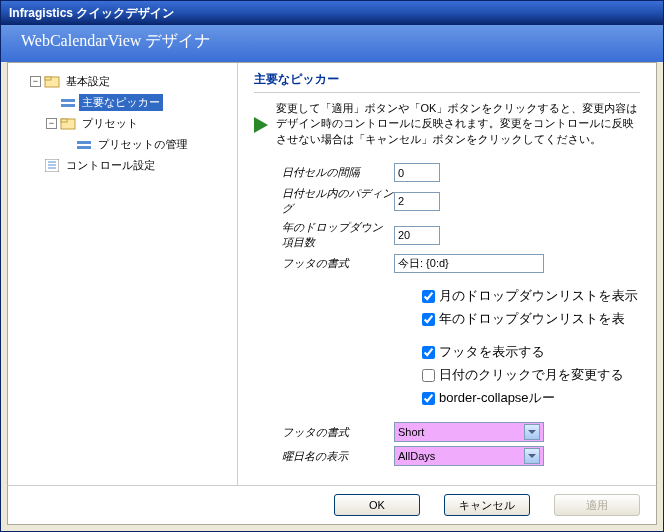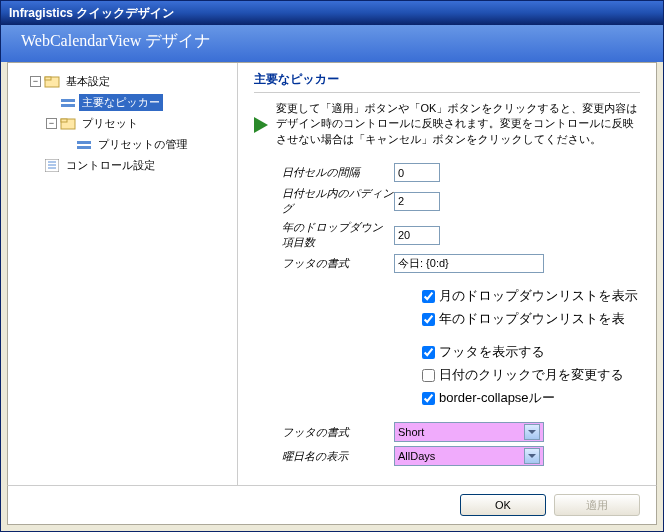--- a/index.html
+++ b/index.html
@@ -26,21 +26,21 @@
 .form-row { display: flex; align-items: center; margin-bottom: 4px; }
 .form-label { width: 140px; padding-left: 28px; font-size: 11px; font-style: italic; }
 .form-input { width: 150px; height: 19px; border: 1px solid #7f9db9; font-size: 11px; padding: 1px 3px; }
 .form-input.narrow { width: 46px; }
 .check-row { display: flex; align-items: center; margin-bottom: 5px; padding-left: 168px; gap: 4px; }
 .check-label { font-size: 13px; }
 input[type=checkbox] { width: 13px; height: 13px; }
 .select { width: 150px; height: 20px; border: 1px solid #7f9db9; font-size: 11px; background: #f0abfc; padding: 1px 3px; display: flex; align-items: center; justify-content: space-between; cursor: pointer; }
 .select-chev { width: 16px; height: 16px; background: linear-gradient(to bottom, #dbeaff, #a6c7f2); border: 1px solid #7f9db9; display: flex; align-items: center; justify-content: center; }
 .select-chev::after { content: ""; width: 0; height: 0; border-left: 4px solid transparent; border-right: 4px solid transparent; border-top: 4px solid #4d6185; }
-.footer { height: 40px; border-top: 1px solid #ccc; display: flex; justify-content: flex-end; align-items: center; gap: 8px; padding-right: 16px; margin: 0 6px 6px; background: #fff; border-left: 1px solid #aca899; border-right: 1px solid #aca899; border-bottom: 1px solid #aca899; margin-top: -7px; }
+.footer { height: 40px; border-top: 1px solid #ccc; display: flex; justify-content: flex-end; align-items: center; gap: 24px; padding-right: 16px; margin: 0 6px 6px; background: #fff; border-left: 1px solid #aca899; border-right: 1px solid #aca899; border-bottom: 1px solid #aca899; margin-top: -7px; }
 .btn { min-width: 86px; height: 22px; border: 1px solid #003c74; background: linear-gradient(to bottom, #fff, #e8e4d8); border-radius: 3px; font-size: 11px; cursor: pointer; padding: 0 10px; }
 .btn:disabled { color: #aca899; border-color: #c9c7ba; cursor: default; }
 .gap { height: 10px; }
 </style>
 </head>
 <body>
 
 <div class="window">
   <div class="titlebar">
     <span>Infragistics クイックデザイン</span>
@@ -159,15 +159,16 @@
         <div class="form-label">曜日名の表示</div>
         <div class="select">
           <span>AllDays</span>
           <span class="select-chev"></span>
         </div>
       </div>
     </div>
   </div>
   <div class="footer">
     <button class="btn">OK</button>
+    <button class="btn">キャンセル</button>
     <button class="btn" disabled="">適用</button>
   </div>
 </div>
 
 </body></html>

